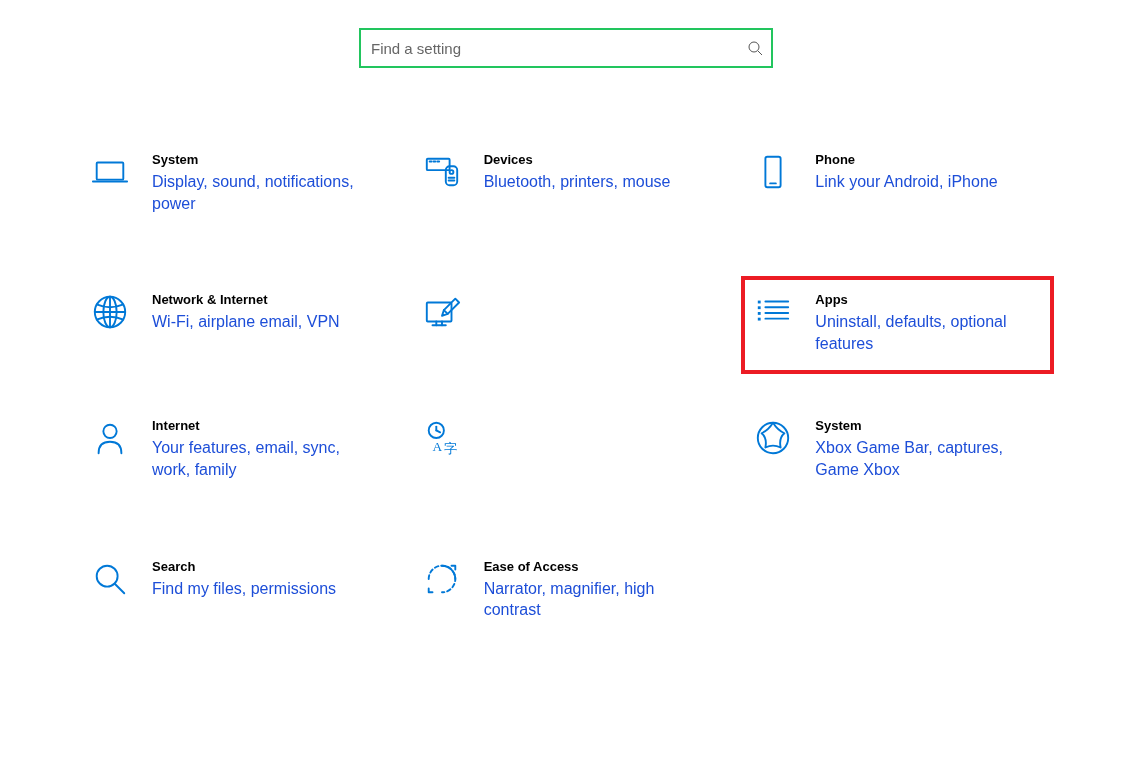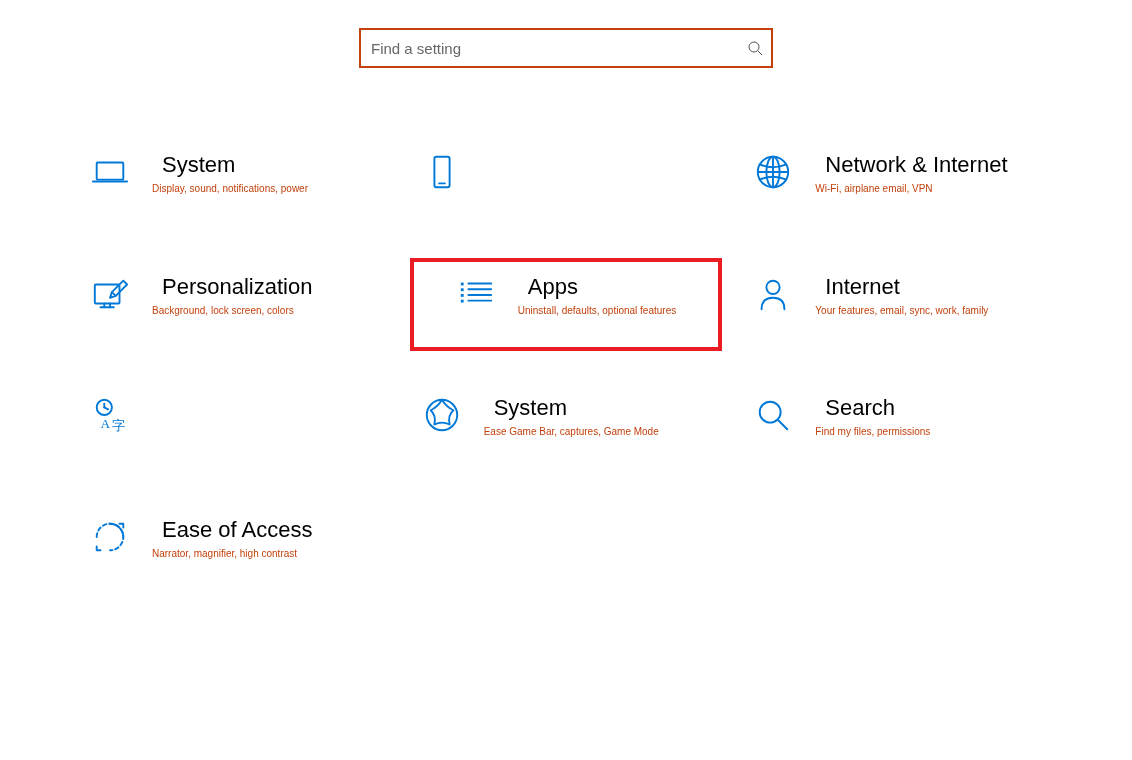--- a/index.html
+++ b/index.html
@@ -12,21 +12,21 @@
     color: #000;
   }
   .search-wrap {
     width: 414px;
     margin: 28px auto 0 auto;
     position: relative;
   }
   .search-input {
     width: 100%;
     height: 40px;
-    border: 2px solid #c2410c;
+    border: 2px solid #22c55e;
     font-size: 15px;
     padding: 0 40px 0 10px;
     outline: none;
     color: #888;
     font-family: inherit;
   }
   .search-input::placeholder { color: #666; }
   .search-icon-btn {
     position: absolute;
     right: 8px;
@@ -54,29 +54,28 @@
     width: 40px;
     height: 40px;
     flex-shrink: 0;
     margin-right: 22px;
     display: flex;
     align-items: center;
     justify-content: center;
   }
   .tile-text { max-width: 210px; }
   .tile-title {
-    font-size: 22px;
+    font-size: 13px;
     color: #000;
-    font-weight: 400;
+    font-weight: 700;
     margin-bottom: 4px;
-    margin-left: 10px;
   }
   .tile-desc {
-    font-size: 10px;
-    color: #c2410c;
+    font-size: 16px;
+    color: #1d4ed8;
     line-height: 1.35;
   }
   .highlight {
     outline: 4px solid #ec1c24;
   }
   svg { display: block; }
 </style>
 </head>
 <body>
 
@@ -99,23 +98,45 @@
         </svg>
       </div>
       <div class="tile-text">
         <div class="tile-title">System</div>
         <div class="tile-desc">Display, sound, notifications, power</div>
       </div>
     </div>
     <div class="tile">
       <div class="tile-icon">
         <svg width="38" height="38" viewBox="0 0 40 40" fill="none" stroke="#0078d7" stroke-width="2" stroke-linecap="round" stroke-linejoin="round">
+          <rect x="4" y="6" width="24" height="12" rx="1"></rect>
+          <line x1="7" y1="9" x2="9" y2="9"></line>
+          <line x1="11" y1="9" x2="13" y2="9"></line>
+          <line x1="15" y1="9" x2="17" y2="9"></line>
+          <rect x="24" y="14" width="12" height="20" rx="4"></rect>
+          <circle cx="30" cy="20" r="2"></circle>
+          <line x1="27" y1="26" x2="33" y2="26"></line>
+          <line x1="27" y1="29" x2="33" y2="29"></line>
+        </svg>
+      </div>
+      <div class="tile-text">
+        <div class="tile-title">Devices</div>
+        <div class="tile-desc">Bluetooth, printers, mouse</div>
+      </div>
+    </div>
+    <div class="tile">
+      <div class="tile-icon">
+        <svg width="38" height="38" viewBox="0 0 40 40" fill="none" stroke="#0078d7" stroke-width="2" stroke-linecap="round" stroke-linejoin="round">
           <rect x="12" y="4" width="16" height="32" rx="2"></rect>
           <line x1="17" y1="32" x2="23" y2="32"></line>
         </svg>
+      </div>
+      <div class="tile-text">
+        <div class="tile-title">Phone</div>
+        <div class="tile-desc">Link your Android, iPhone</div>
       </div>
     </div>
     <div class="tile">
       <div class="tile-icon">
         <svg width="38" height="38" viewBox="0 0 40 40" fill="none" stroke="#0078d7" stroke-width="2" stroke-linecap="round" stroke-linejoin="round">
           <circle cx="20" cy="20" r="16"></circle>
           <ellipse cx="20" cy="20" rx="7" ry="16"></ellipse>
           <line x1="4" y1="20" x2="36" y2="20"></line>
           <line x1="20" y1="4" x2="20" y2="36"></line>
           <path d="M6 12 Q20 18 34 12"></path>
@@ -131,26 +152,22 @@
       <div class="tile-icon">
         <svg width="38" height="38" viewBox="0 0 40 40" fill="none" stroke="#0078d7" stroke-width="2" stroke-linecap="round" stroke-linejoin="round">
           <rect x="4" y="10" width="26" height="20" rx="1"></rect>
           <line x1="14" y1="30" x2="14" y2="34"></line>
           <line x1="20" y1="30" x2="20" y2="34"></line>
           <line x1="10" y1="34" x2="24" y2="34"></line>
           <path d="M22 18 L34 6 L38 10 L26 22 Z"></path>
           <path d="M22 18 L20 24 L26 22"></path>
         </svg>
       </div>
-      <div class="tile-text">
-        <div class="tile-title">Personalization</div>
-        <div class="tile-desc">Background, lock screen, colors</div>
-      </div>
-    </div>
-    <div class="tile highlight" style="padding: 12px 8px 30px; margin: -8px -4px -26px; justify-content: center;">
+    </div>
+    <div class="tile highlight" style="padding: 12px 8px 16px; margin: -8px -4px -26px;">
       <div class="tile-icon">
         <svg width="38" height="38" viewBox="0 0 40 40" fill="none" stroke="#0078d7" stroke-width="2" stroke-linecap="round" stroke-linejoin="round">
           <rect x="4" y="8" width="3" height="3" fill="#0078d7" stroke="none"></rect>
           <rect x="4" y="14" width="3" height="3" fill="#0078d7" stroke="none"></rect>
           <rect x="4" y="20" width="3" height="3" fill="#0078d7" stroke="none"></rect>
           <rect x="4" y="26" width="3" height="3" fill="#0078d7" stroke="none"></rect>
           <line x1="12" y1="9" x2="36" y2="9"></line>
           <line x1="12" y1="15" x2="36" y2="15"></line>
           <line x1="12" y1="21" x2="36" y2="21"></line>
           <line x1="12" y1="27" x2="36" y2="27"></line>
@@ -186,21 +203,21 @@
     </div>
     <div class="tile">
       <div class="tile-icon">
         <svg width="38" height="38" viewBox="0 0 40 40" fill="none" stroke="#0078d7" stroke-width="2" stroke-linecap="round" stroke-linejoin="round">
           <circle cx="20" cy="20" r="16"></circle>
           <path d="M20 4 Q15 12 8 15 Q14 20 12 30 Q20 26 28 30 Q26 20 32 15 Q25 12 20 4 Z"></path>
         </svg>
       </div>
       <div class="tile-text">
         <div class="tile-title">System</div>
-        <div class="tile-desc">Ease Game Bar, captures, Game Mode</div>
+        <div class="tile-desc">Xbox Game Bar, captures, Game Xbox</div>
       </div>
     </div>
     <div class="tile">
       <div class="tile-icon">
         <svg width="38" height="38" viewBox="0 0 40 40" fill="none" stroke="#0078d7" stroke-width="2" stroke-linecap="round" stroke-linejoin="round">
           <circle cx="17" cy="17" r="11"></circle>
           <line x1="25" y1="25" x2="35" y2="35"></line>
         </svg>
       </div>
       <div class="tile-text">

